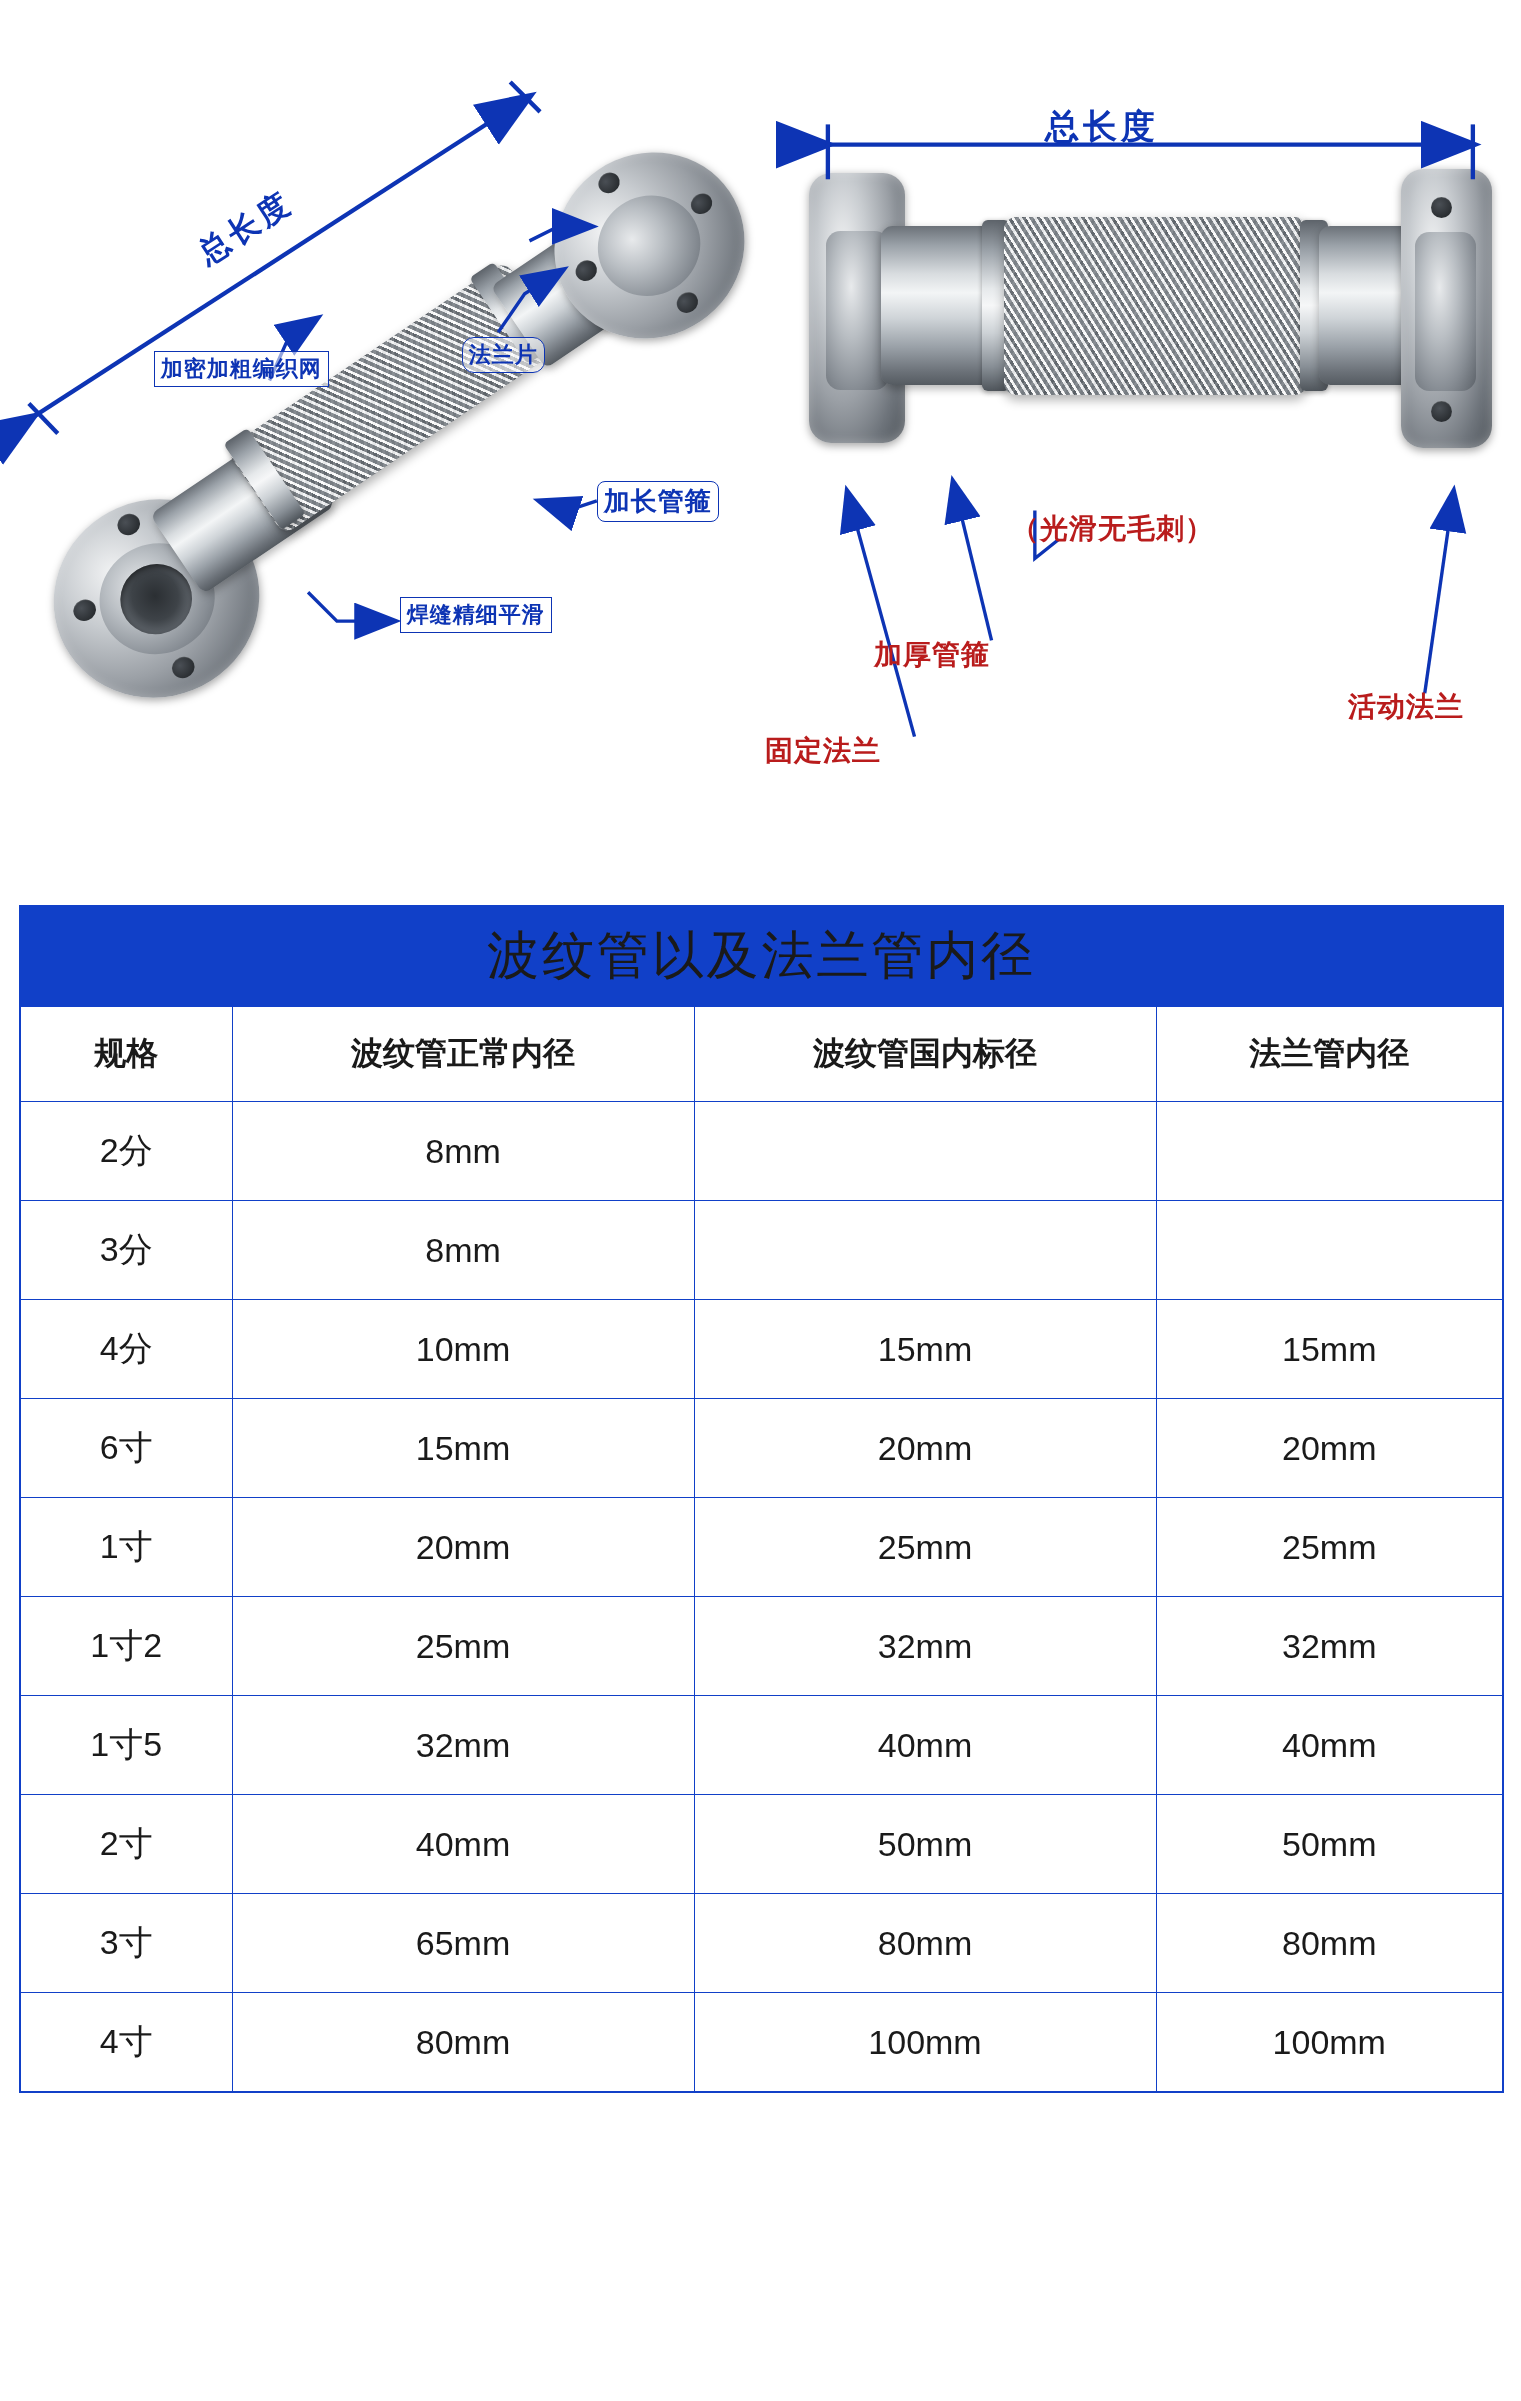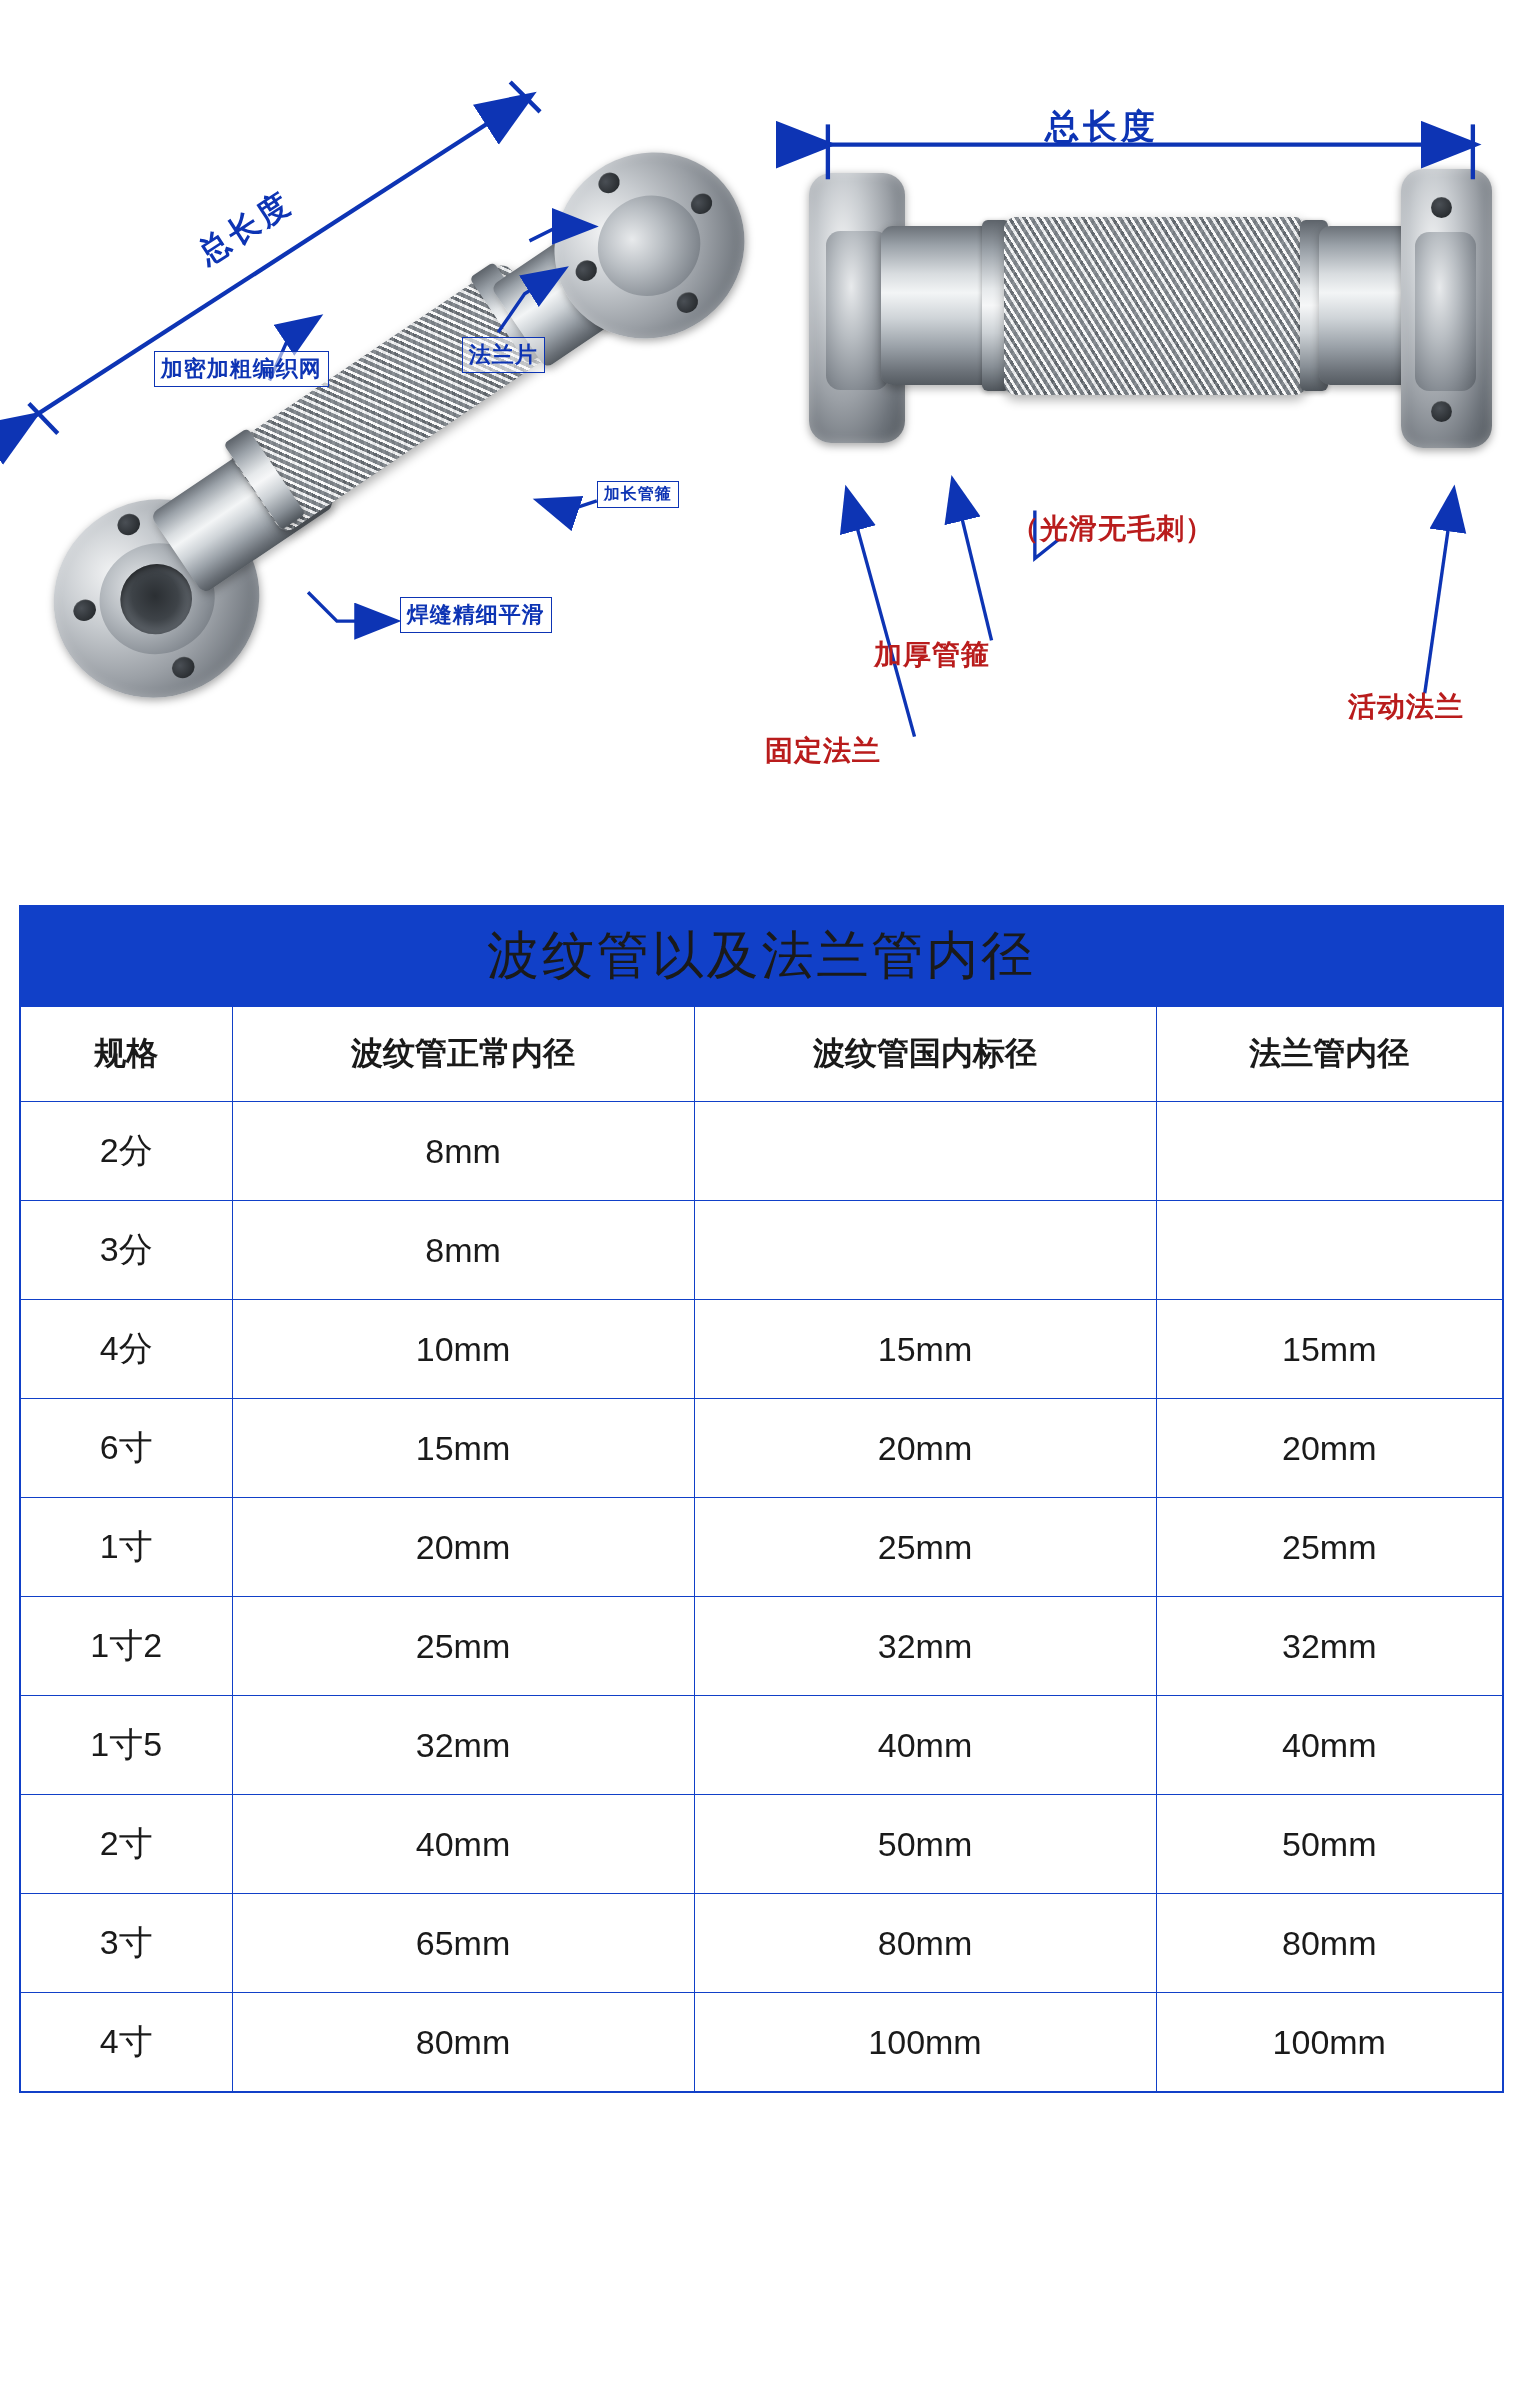--- a/index.html
+++ b/index.html
@@ -258,23 +258,23 @@
     <path d="M2150 1060 L2150 1160 L2200 1120" stroke="#0d34b4" stroke-width="7" fill="none"></path>
     <line x1="1900" y1="1530" x2="1760" y2="1020" stroke="#0d34b4" stroke-width="7" marker-end="url(#ah)"></line>
     <line x1="2060" y1="1330" x2="1980" y2="1000" stroke="#0d34b4" stroke-width="7" marker-end="url(#ah)"></line>
     <line x1="2960" y1="1440" x2="3020" y2="1020" stroke="#0d34b4" stroke-width="7" marker-end="url(#ah)"></line>
   </svg>
 
   <div class="dim-text" style="left:193px; top:207px; font-size:31px; transform:rotate(-33deg);">总长度</div>
 
   <div class="anno-box" style="left:154px; top:351px; font-size:22px;">加密加粗编织网</div>
 
-  <div class="anno-box" style="left:462px; top:337px; font-size:22px;">法兰片</div>
-
-  <div class="anno-box" style="left:597px; top:481px; font-size:16px;">加长管箍</div>
+  <div class="anno-box" style="left:462px; top:337px; font-size:22px;border-radius:12px;">法兰片</div>
+
+  <div class="anno-box" style="left:597px; top:481px; font-size:26px;border-radius:8px;">加长管箍</div>
 
   <div class="anno-box" style="left:400px; top:597px; font-size:22px;">焊缝精细平滑</div>
 
   <div class="dim-text" style="left:1045px; top:104px; font-size:34px;">总长度</div>
 
   <div class="anno-label" style="left:1011px; top:510px; font-size:28px;">（光滑无毛刺）</div>
 
   <div class="anno-label" style="left:874px; top:636px; font-size:28px;">加厚管箍</div>
 
   <div class="anno-label" style="left:765px; top:732px; font-size:28px;text-align:right;">固定法兰</div>

